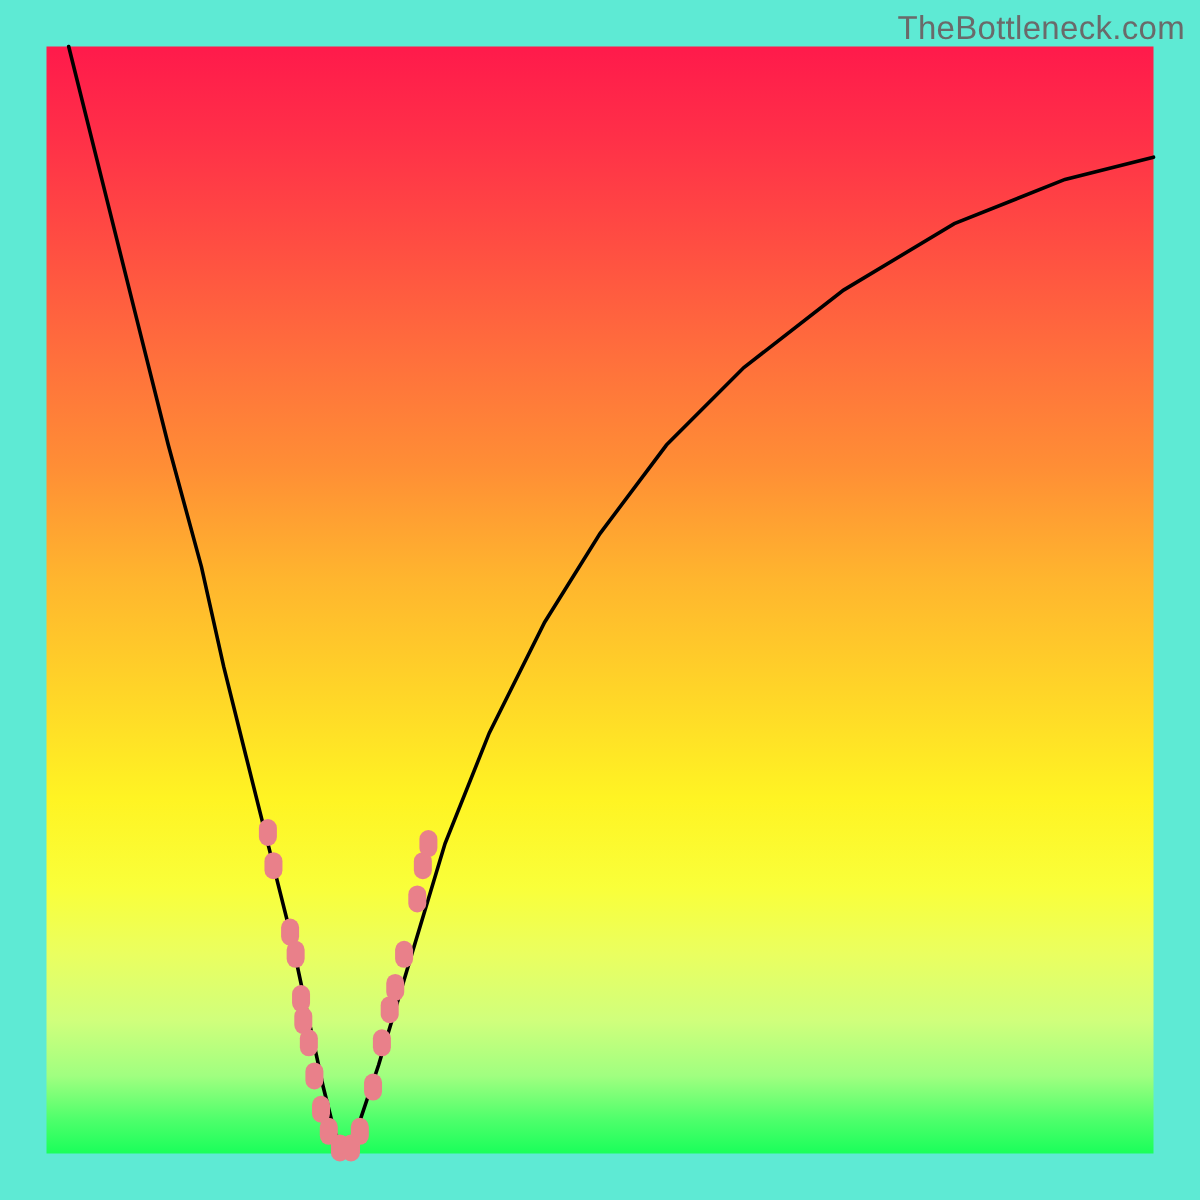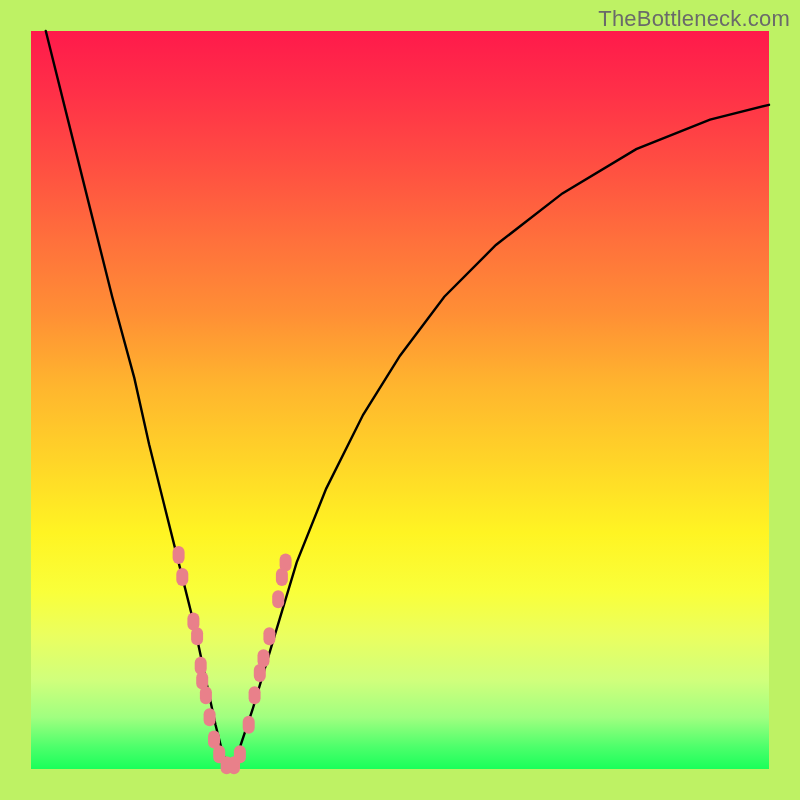--- a/index.html
+++ b/index.html
@@ -10,21 +10,21 @@
     overflow: hidden;
     background: #000;
     font-family: Arial, Helvetica, sans-serif;
   }
   .frame {
     position: absolute;
     left: 0;
     top: 0;
     width: 800px;
     height: 800px;
-    background: #bef264;
+    background: #5eead4;
   }
   .plot {
     position: absolute;
     left: 31px;
     top: 31px;
     width: 738px;
     height: 738px;
     
     background: linear-gradient(to bottom,
       #ff1a4b 0%,

